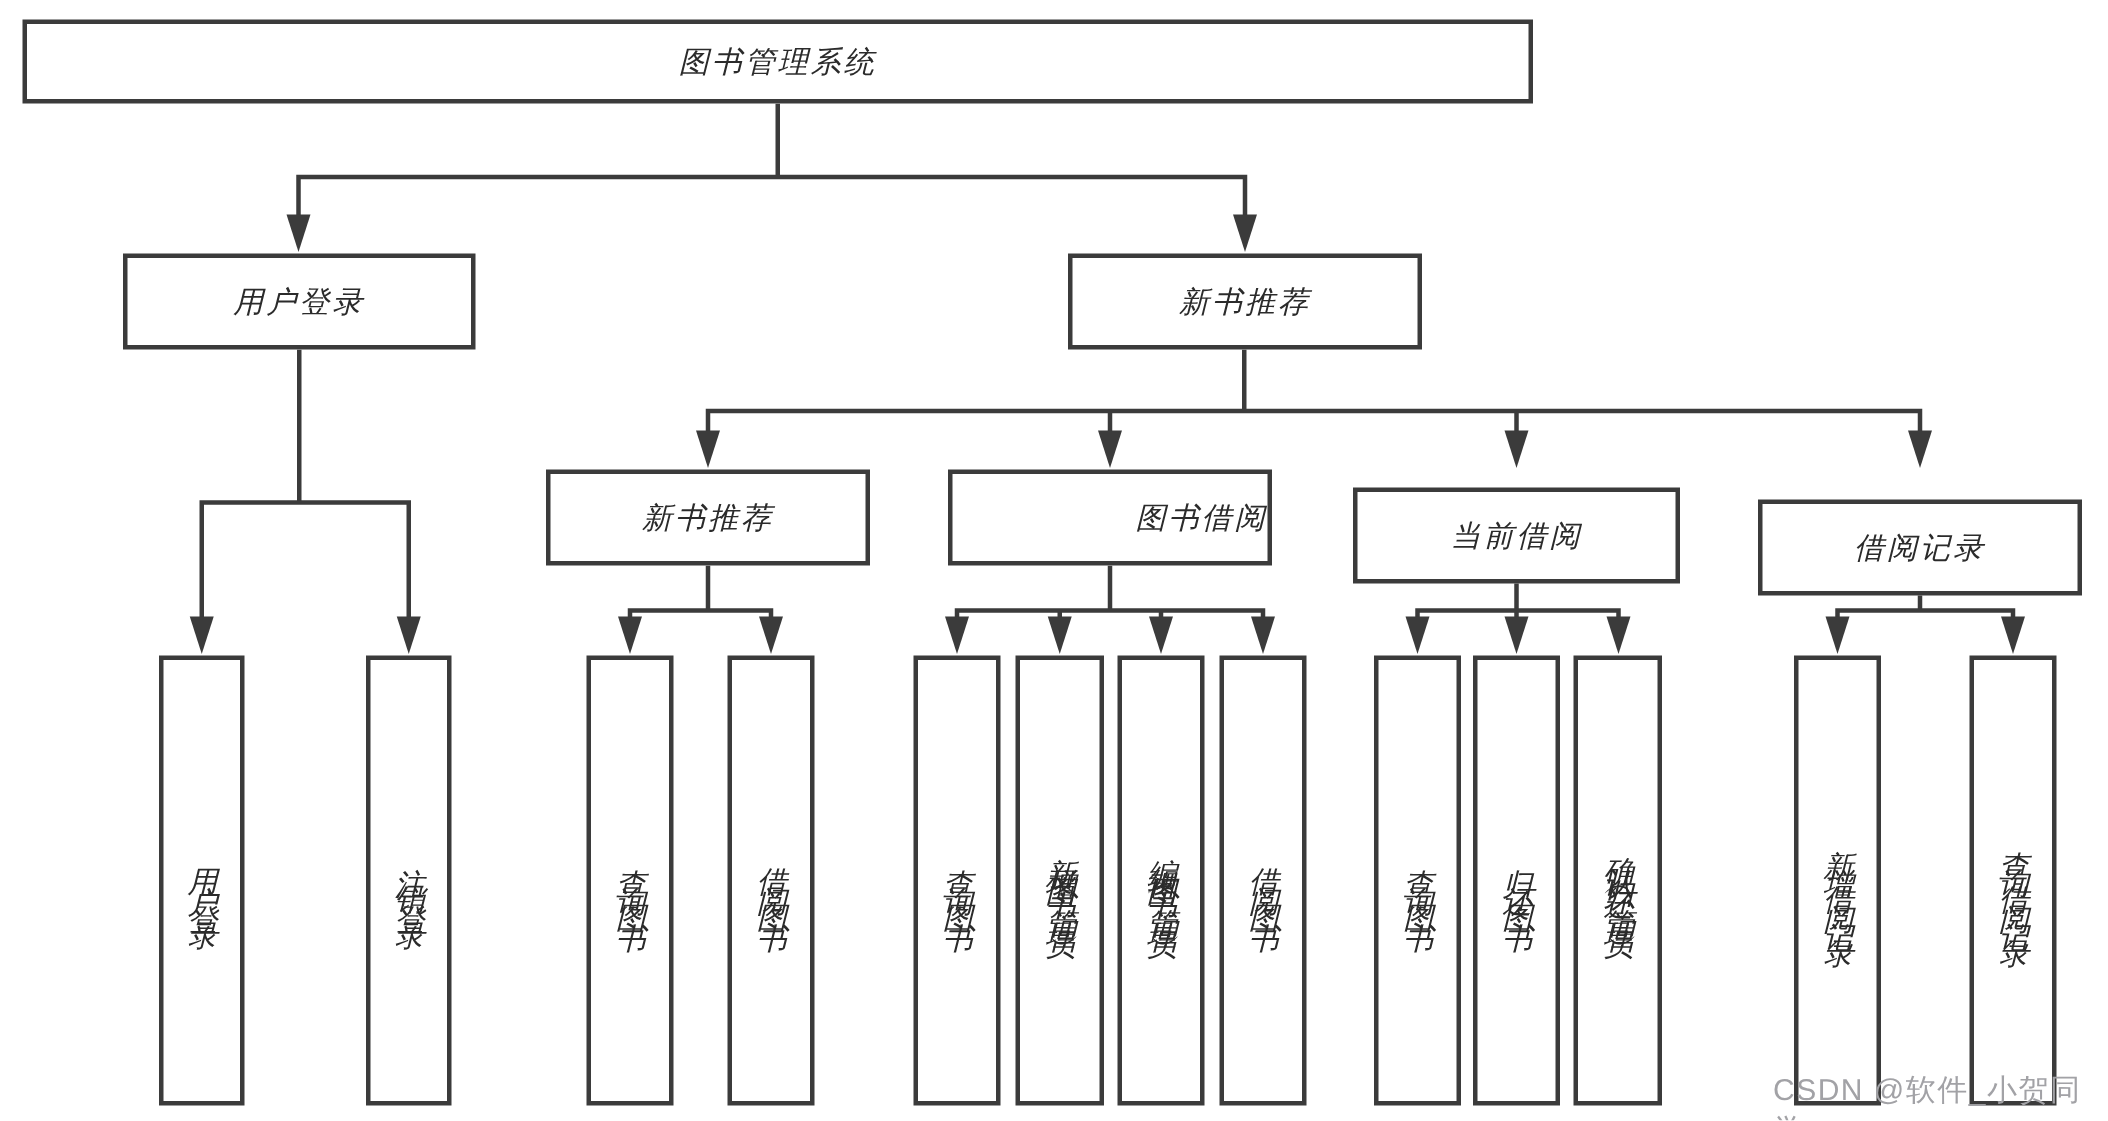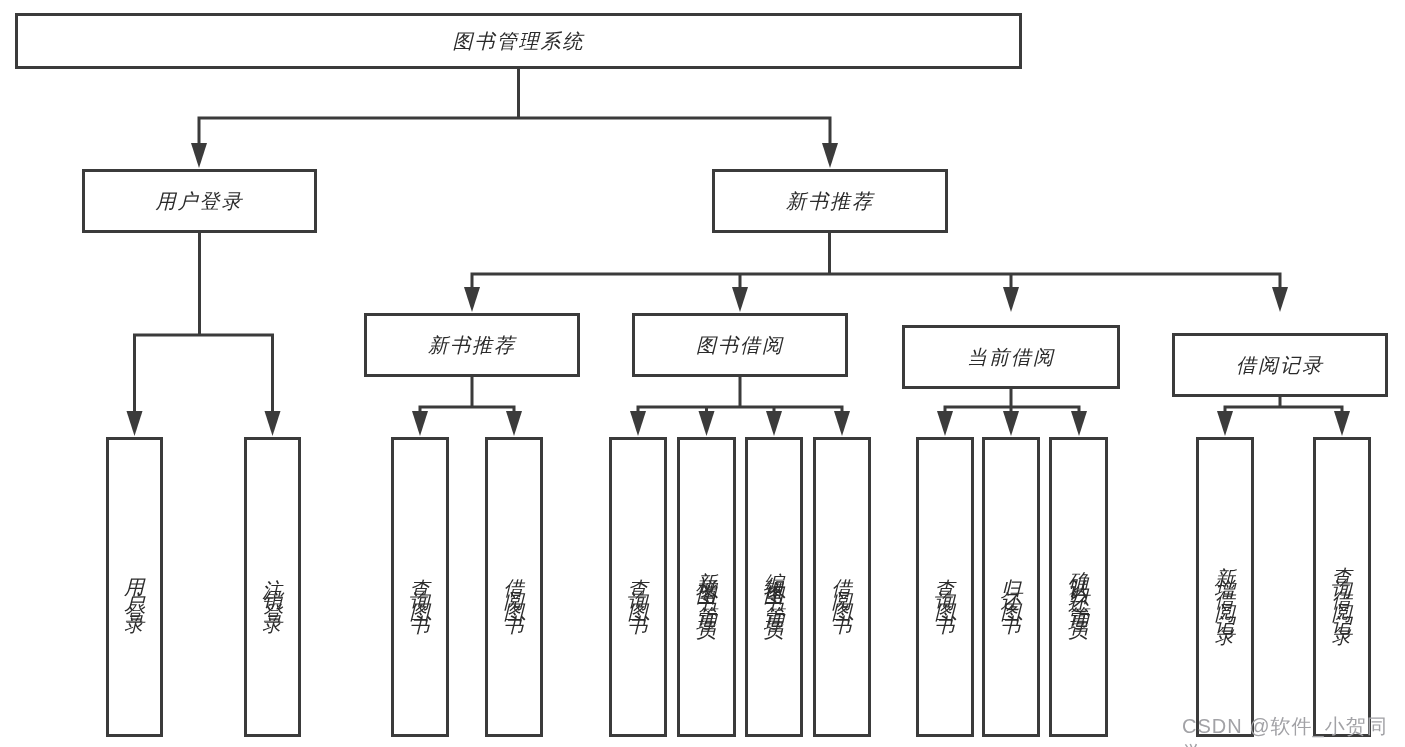--- a/index.html
+++ b/index.html
@@ -105,21 +105,21 @@
   <div class="node" style="left:82px; top:169px; width:235px; height:64px;">
     <span>用户登录</span>
   </div>
   <div class="node" style="left:712px; top:169px; width:236px; height:64px;">
     <span>新书推荐</span>
   </div>
 
   <div class="node" style="left:364px; top:313px; width:216px; height:64px;">
     <span>新书推荐</span>
   </div>
-  <div class="node" style="left:632px; top:313px; width:216px; height:64px;">
+  <div class="node" style="left:632px; top:313px; width:216px; height:64px;justify-content:flex-end;">
     <span>图书借阅</span>
   </div>
   <div class="node" style="left:902px; top:313px; width:218px; height:64px;margin-top:12px;">
     <span>当前借阅</span>
   </div>
   <div class="node" style="left:1172px; top:313px; width:216px; height:64px;margin-top:20px;">
     <span>借阅记录</span>
   </div>
 
   <div class="node leaf" style="left:106px; top:437px; width:57px; height:300px;">

